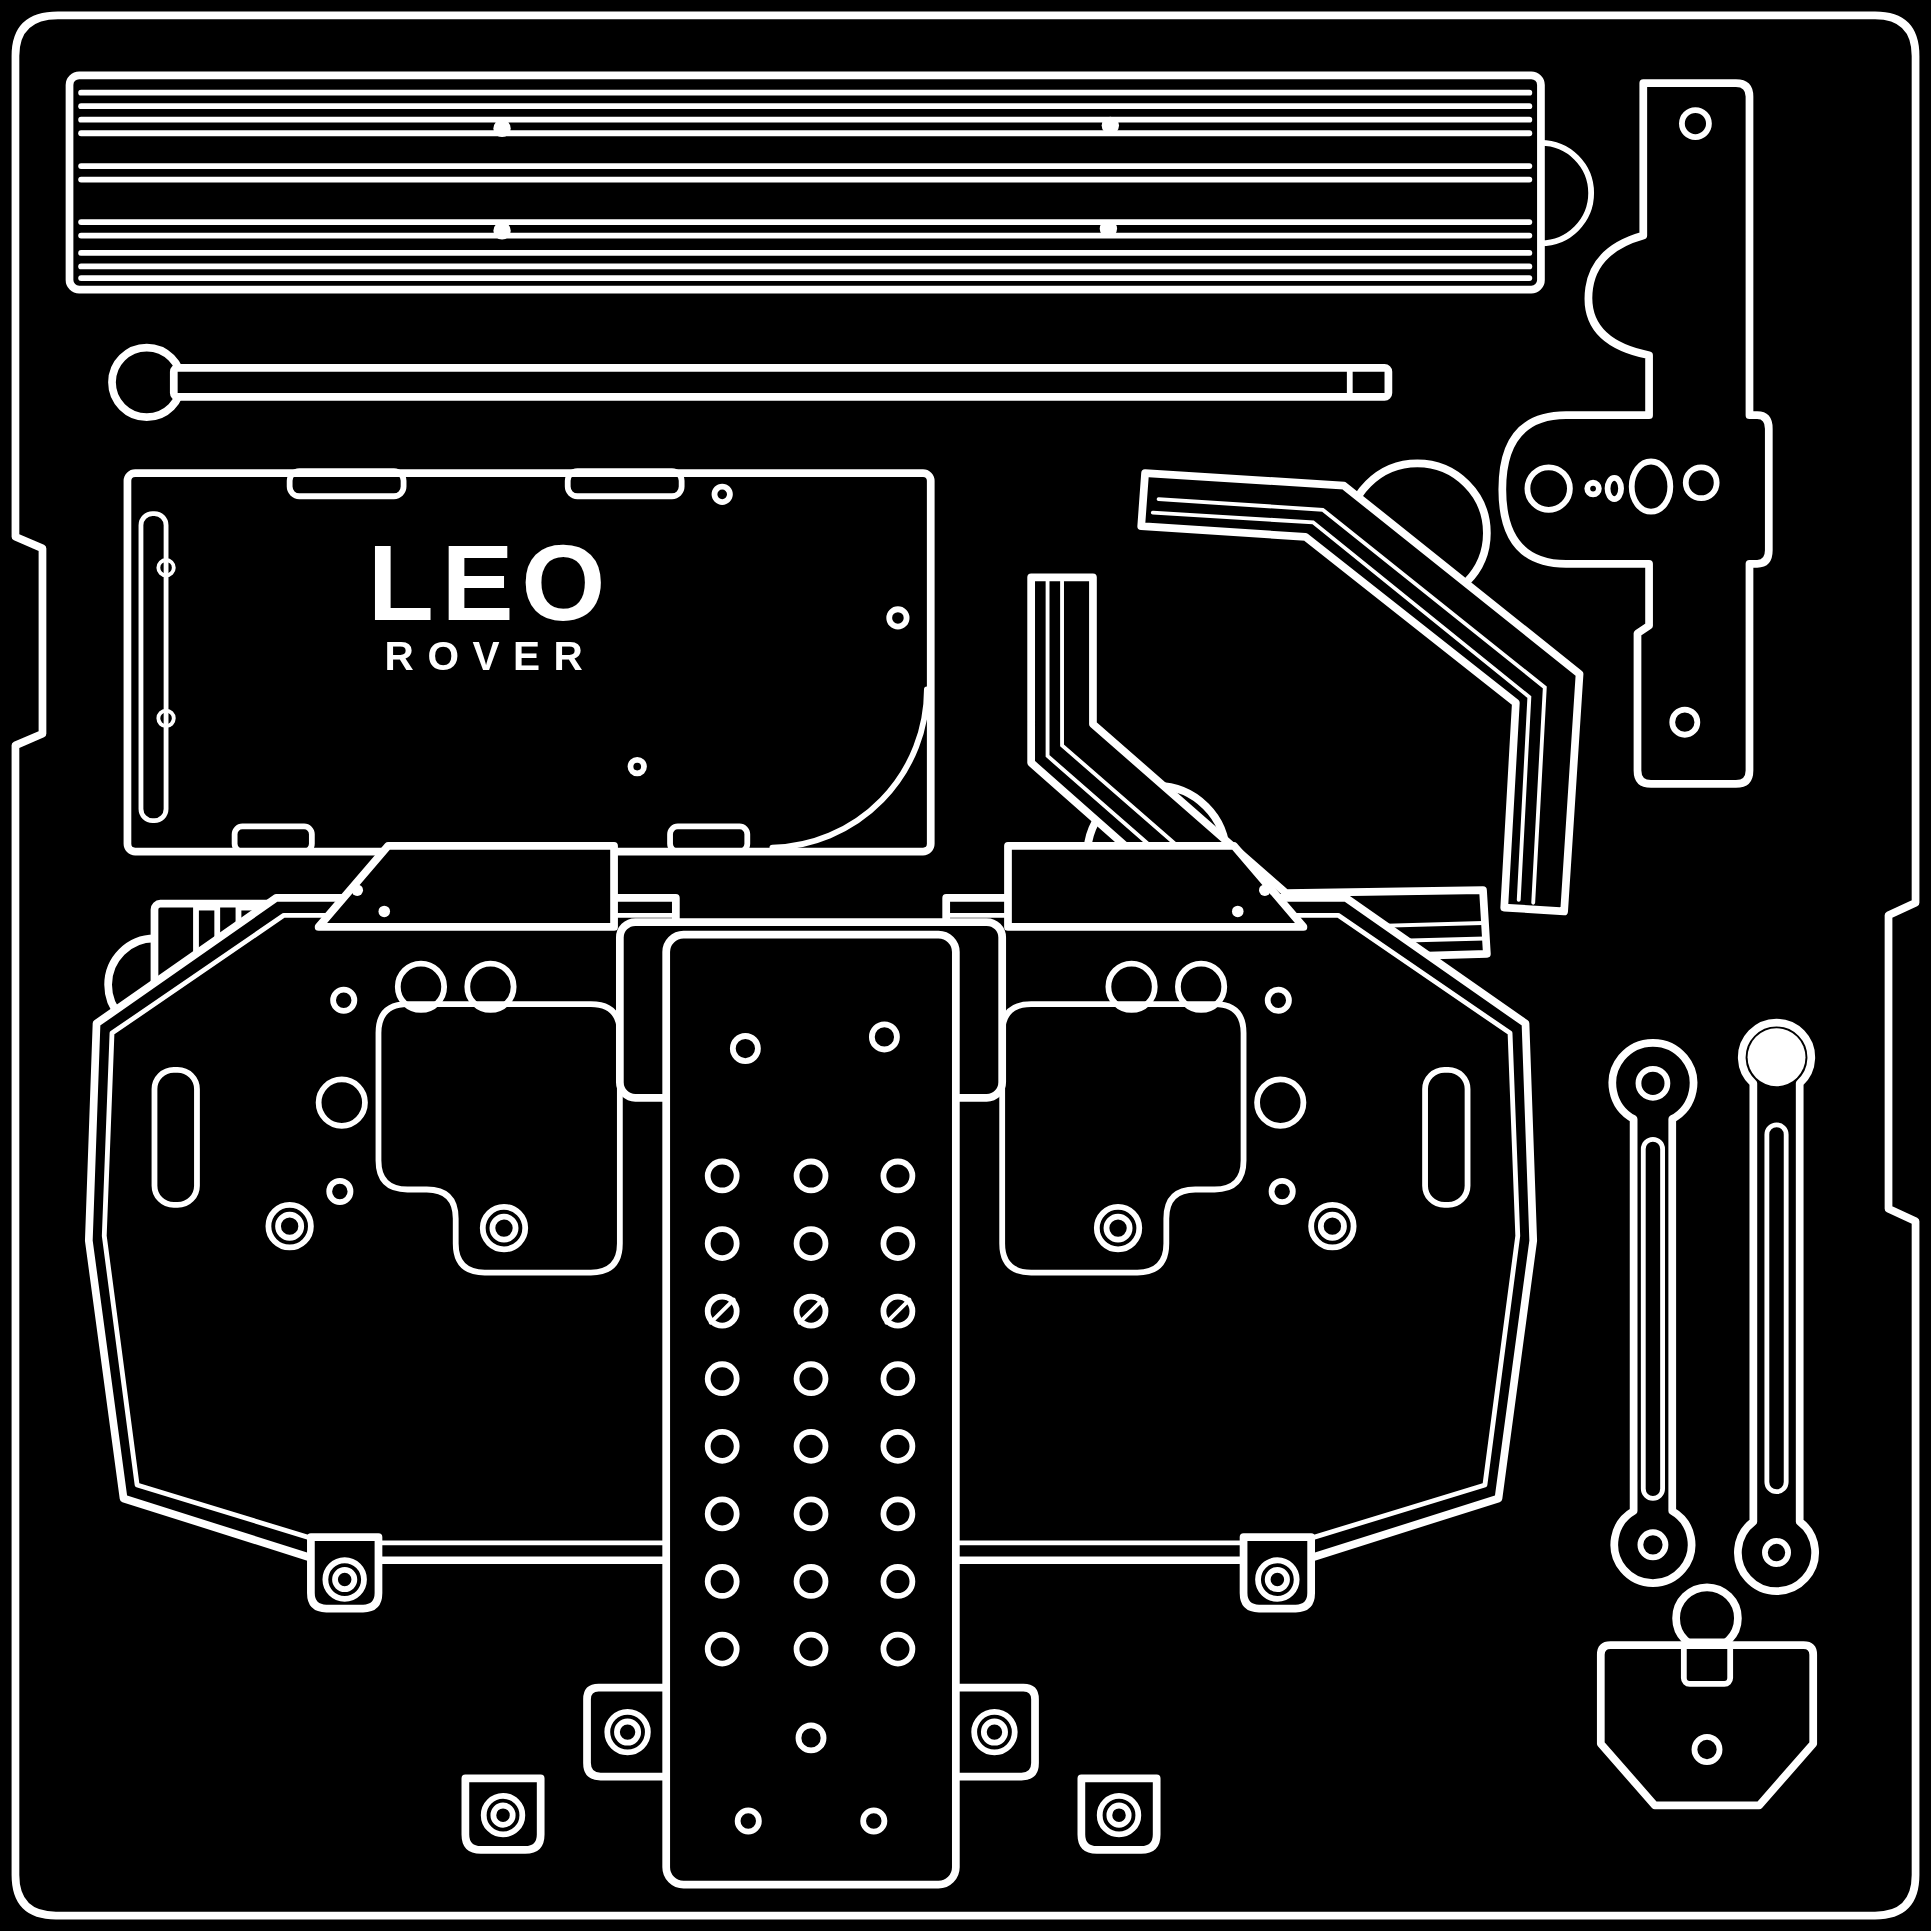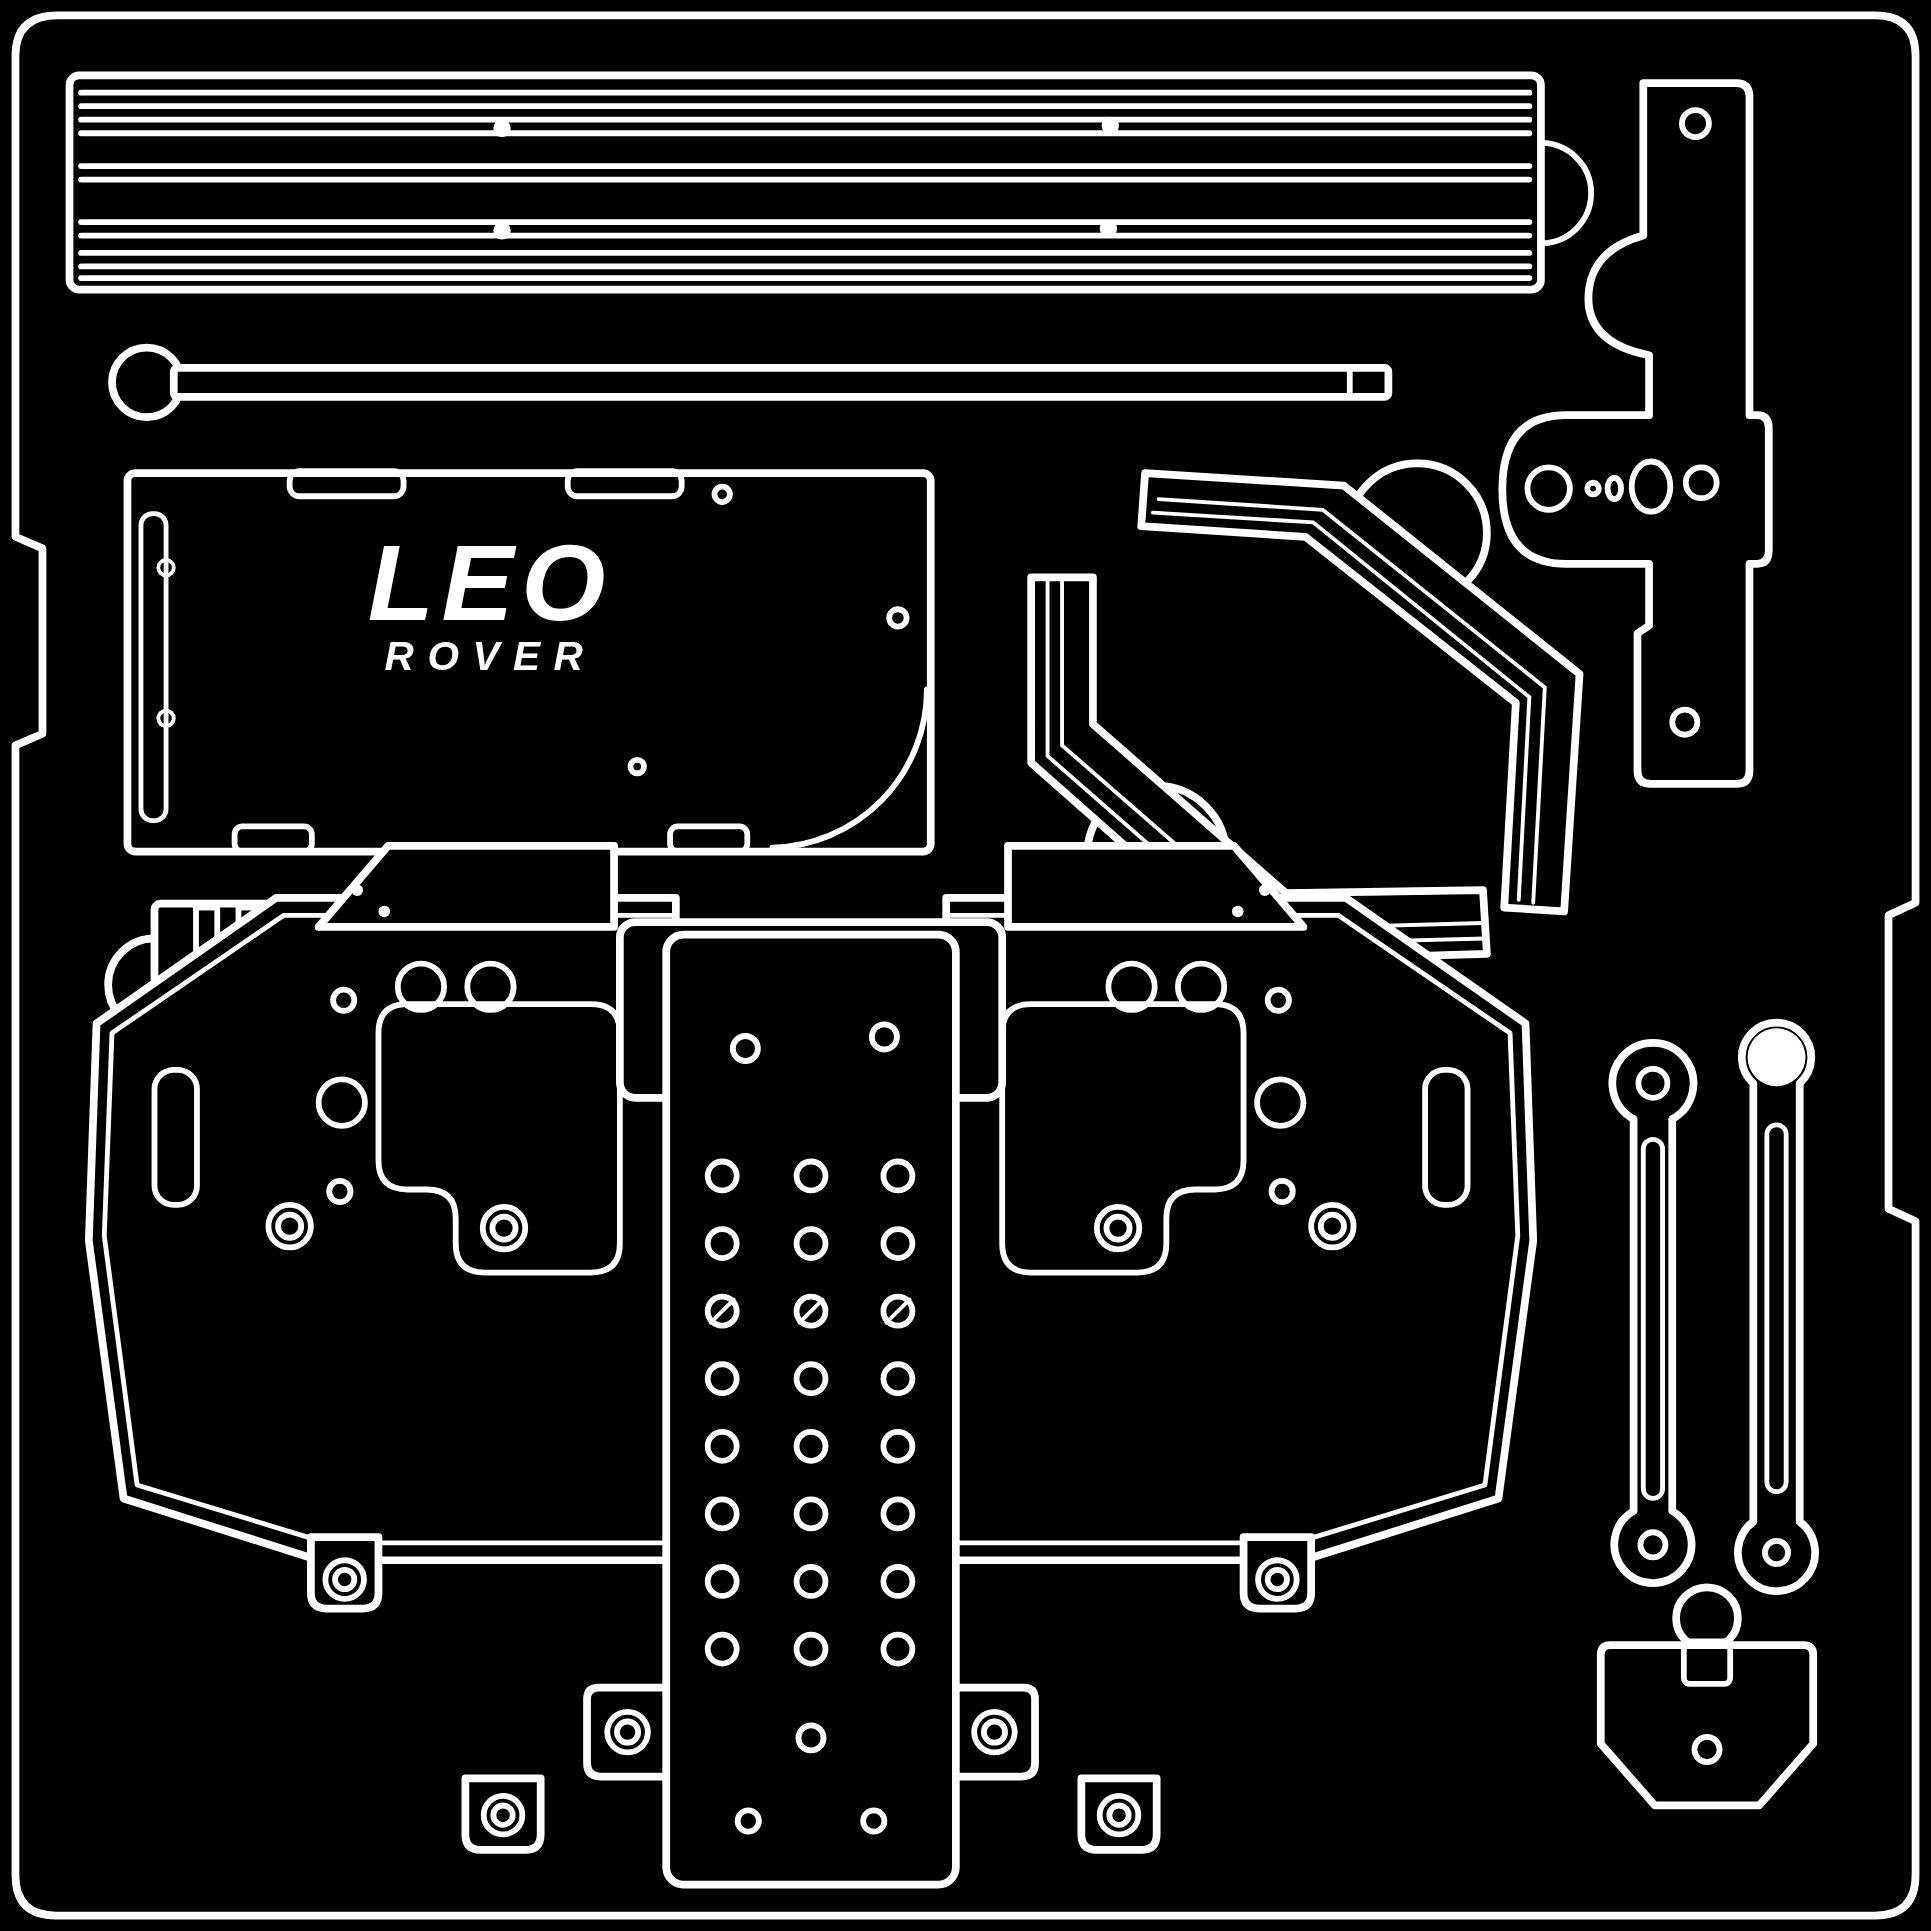--- a/index.html
+++ b/index.html
@@ -1,16 +1,16 @@
 <!DOCTYPE html>
 <html><head>
 <meta charset="utf-8">
 <style>
   html,body{margin:0;padding:0;background:#000;}
-  .sheet{width:1931px;height:1931px;background:#000;overflow:hidden;font-style:italic;}
+  .sheet{width:1931px;height:1931px;background:#000;overflow:hidden;}
   svg{display:block;}
   .outline{fill:#000;stroke:#fff;stroke-width:8;stroke-linejoin:round;stroke-linecap:round;}
   .outline-thin{fill:none;stroke:#fff;stroke-width:5;stroke-linejoin:round;stroke-linecap:round;}
   .line{fill:none;stroke:#fff;stroke-width:6;stroke-linecap:round;}
   .thin{fill:none;stroke:#fff;stroke-width:4;stroke-linecap:round;}
   .hole{fill:none;stroke:#fff;stroke-width:6;}
   .hole8{fill:none;stroke:#fff;stroke-width:8;}
   .dot{fill:#fff;stroke:none;}
   .disc{fill:#fff;stroke:none;}
   .logo-big{font-family:"Liberation Sans",sans-serif;font-weight:bold;font-size:112px;letter-spacing:8px;fill:#fff;text-anchor:middle;}

